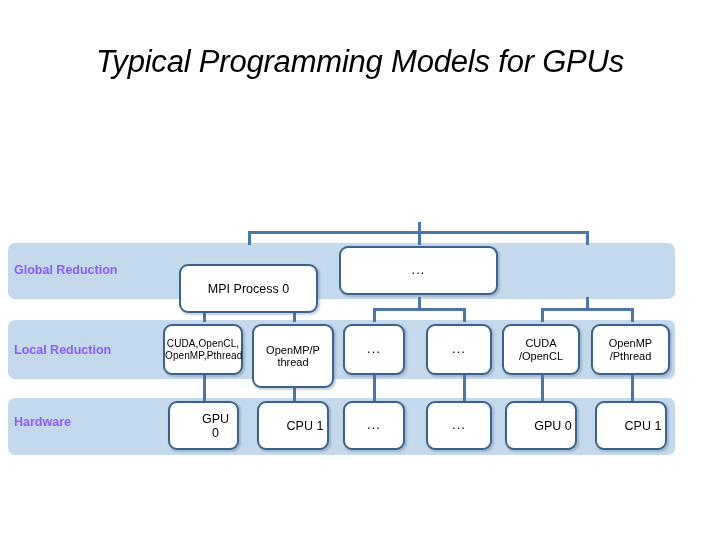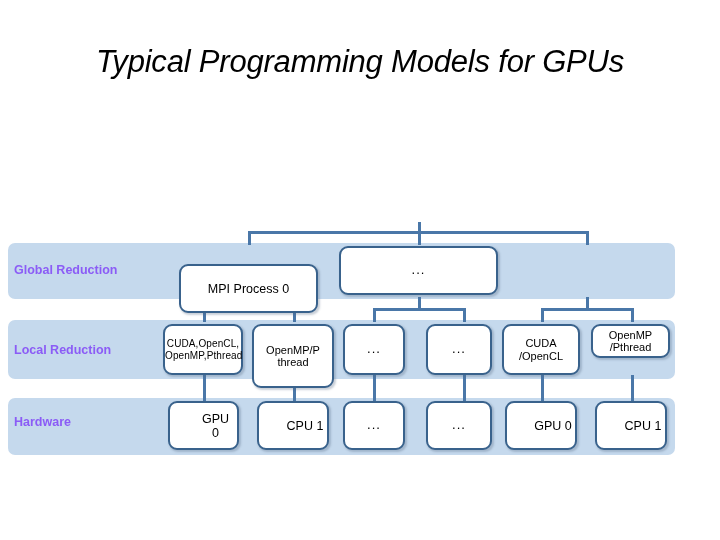--- a/index.html
+++ b/index.html
@@ -131,21 +131,21 @@
   </div>
   <div class="nbox t-dots" style="left:343px;top:324px;width:62px;height:51px;">
     <span class="lbl">...</span>
   </div>
   <div class="nbox t-dots" style="left:426px;top:324px;width:66px;height:51px;">
     <span class="lbl">...</span>
   </div>
   <div class="nbox t-med" style="left:502px;top:324px;width:78px;height:51px;">
     <span class="lbl">CUDA /OpenCL</span>
   </div>
-  <div class="nbox t-med" style="left:591px;top:324px;width:79px;height:34px;">
+  <div class="nbox t-med" style="left:591px;top:324px;width:79px;height:51px;">
     <span class="lbl">OpenMP /Pthread</span>
   </div>
 
   <div class="nbox t-hw" style="left:168px;top:401px;width:71px;height:49px;">
     <span class="lbl">GPU 0</span>
   </div>
   <div class="nbox t-hw" style="left:257px;top:401px;width:72px;height:49px;">
     <span class="lbl">CPU 1</span>
   </div>
   <div class="nbox t-dots" style="left:343px;top:401px;width:62px;height:49px;">

